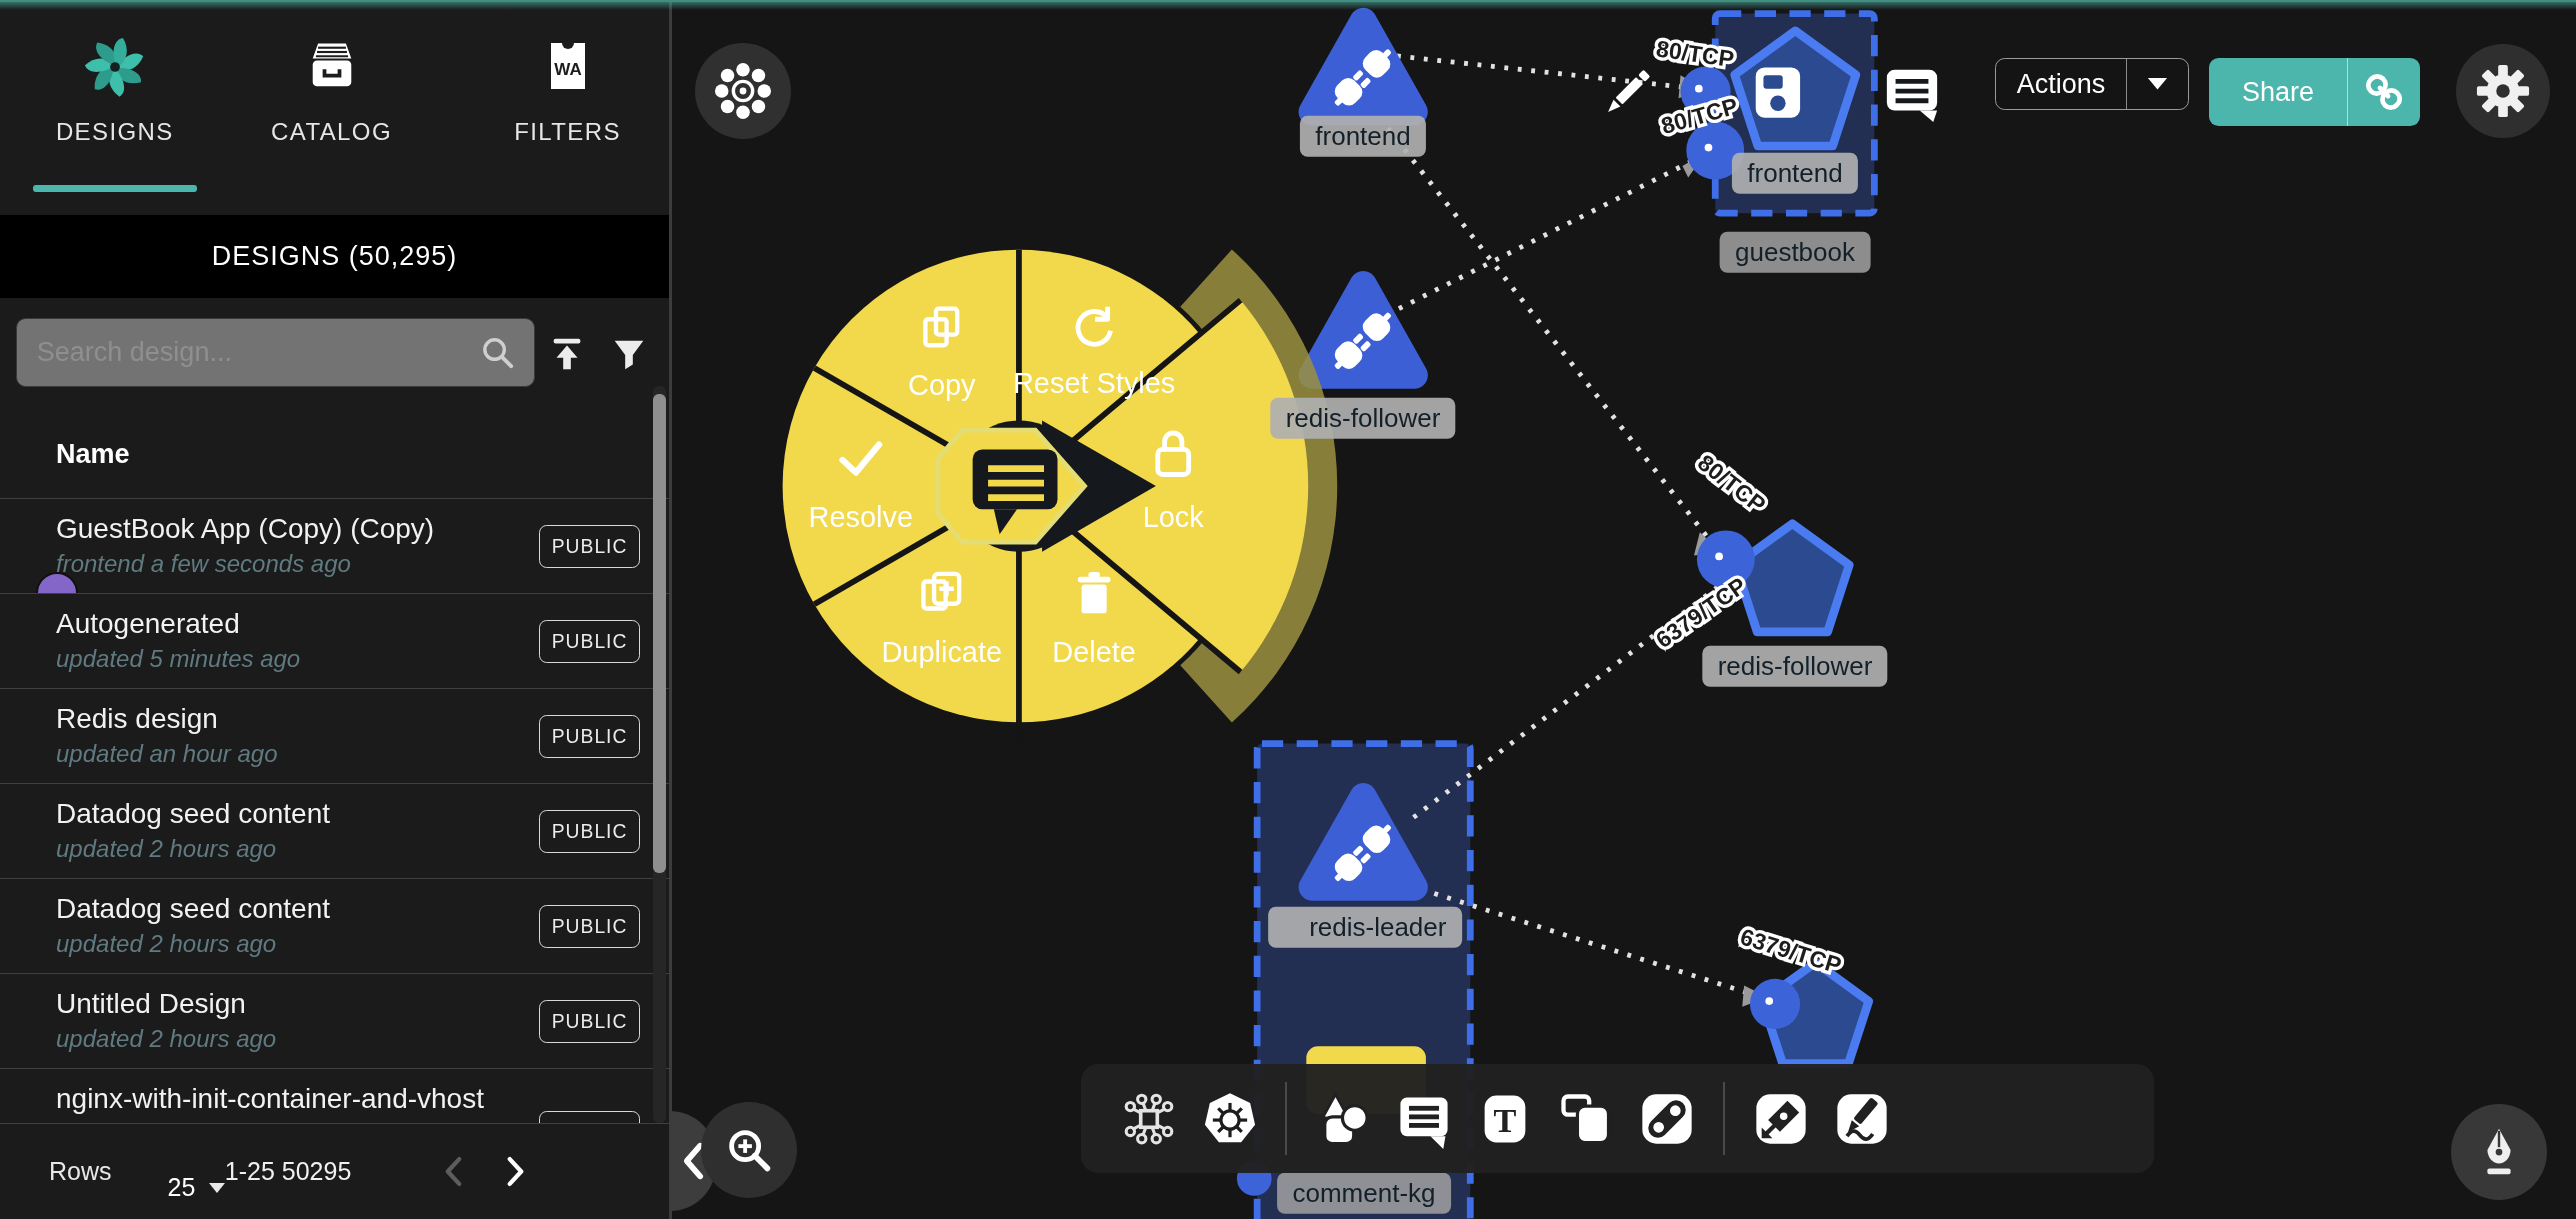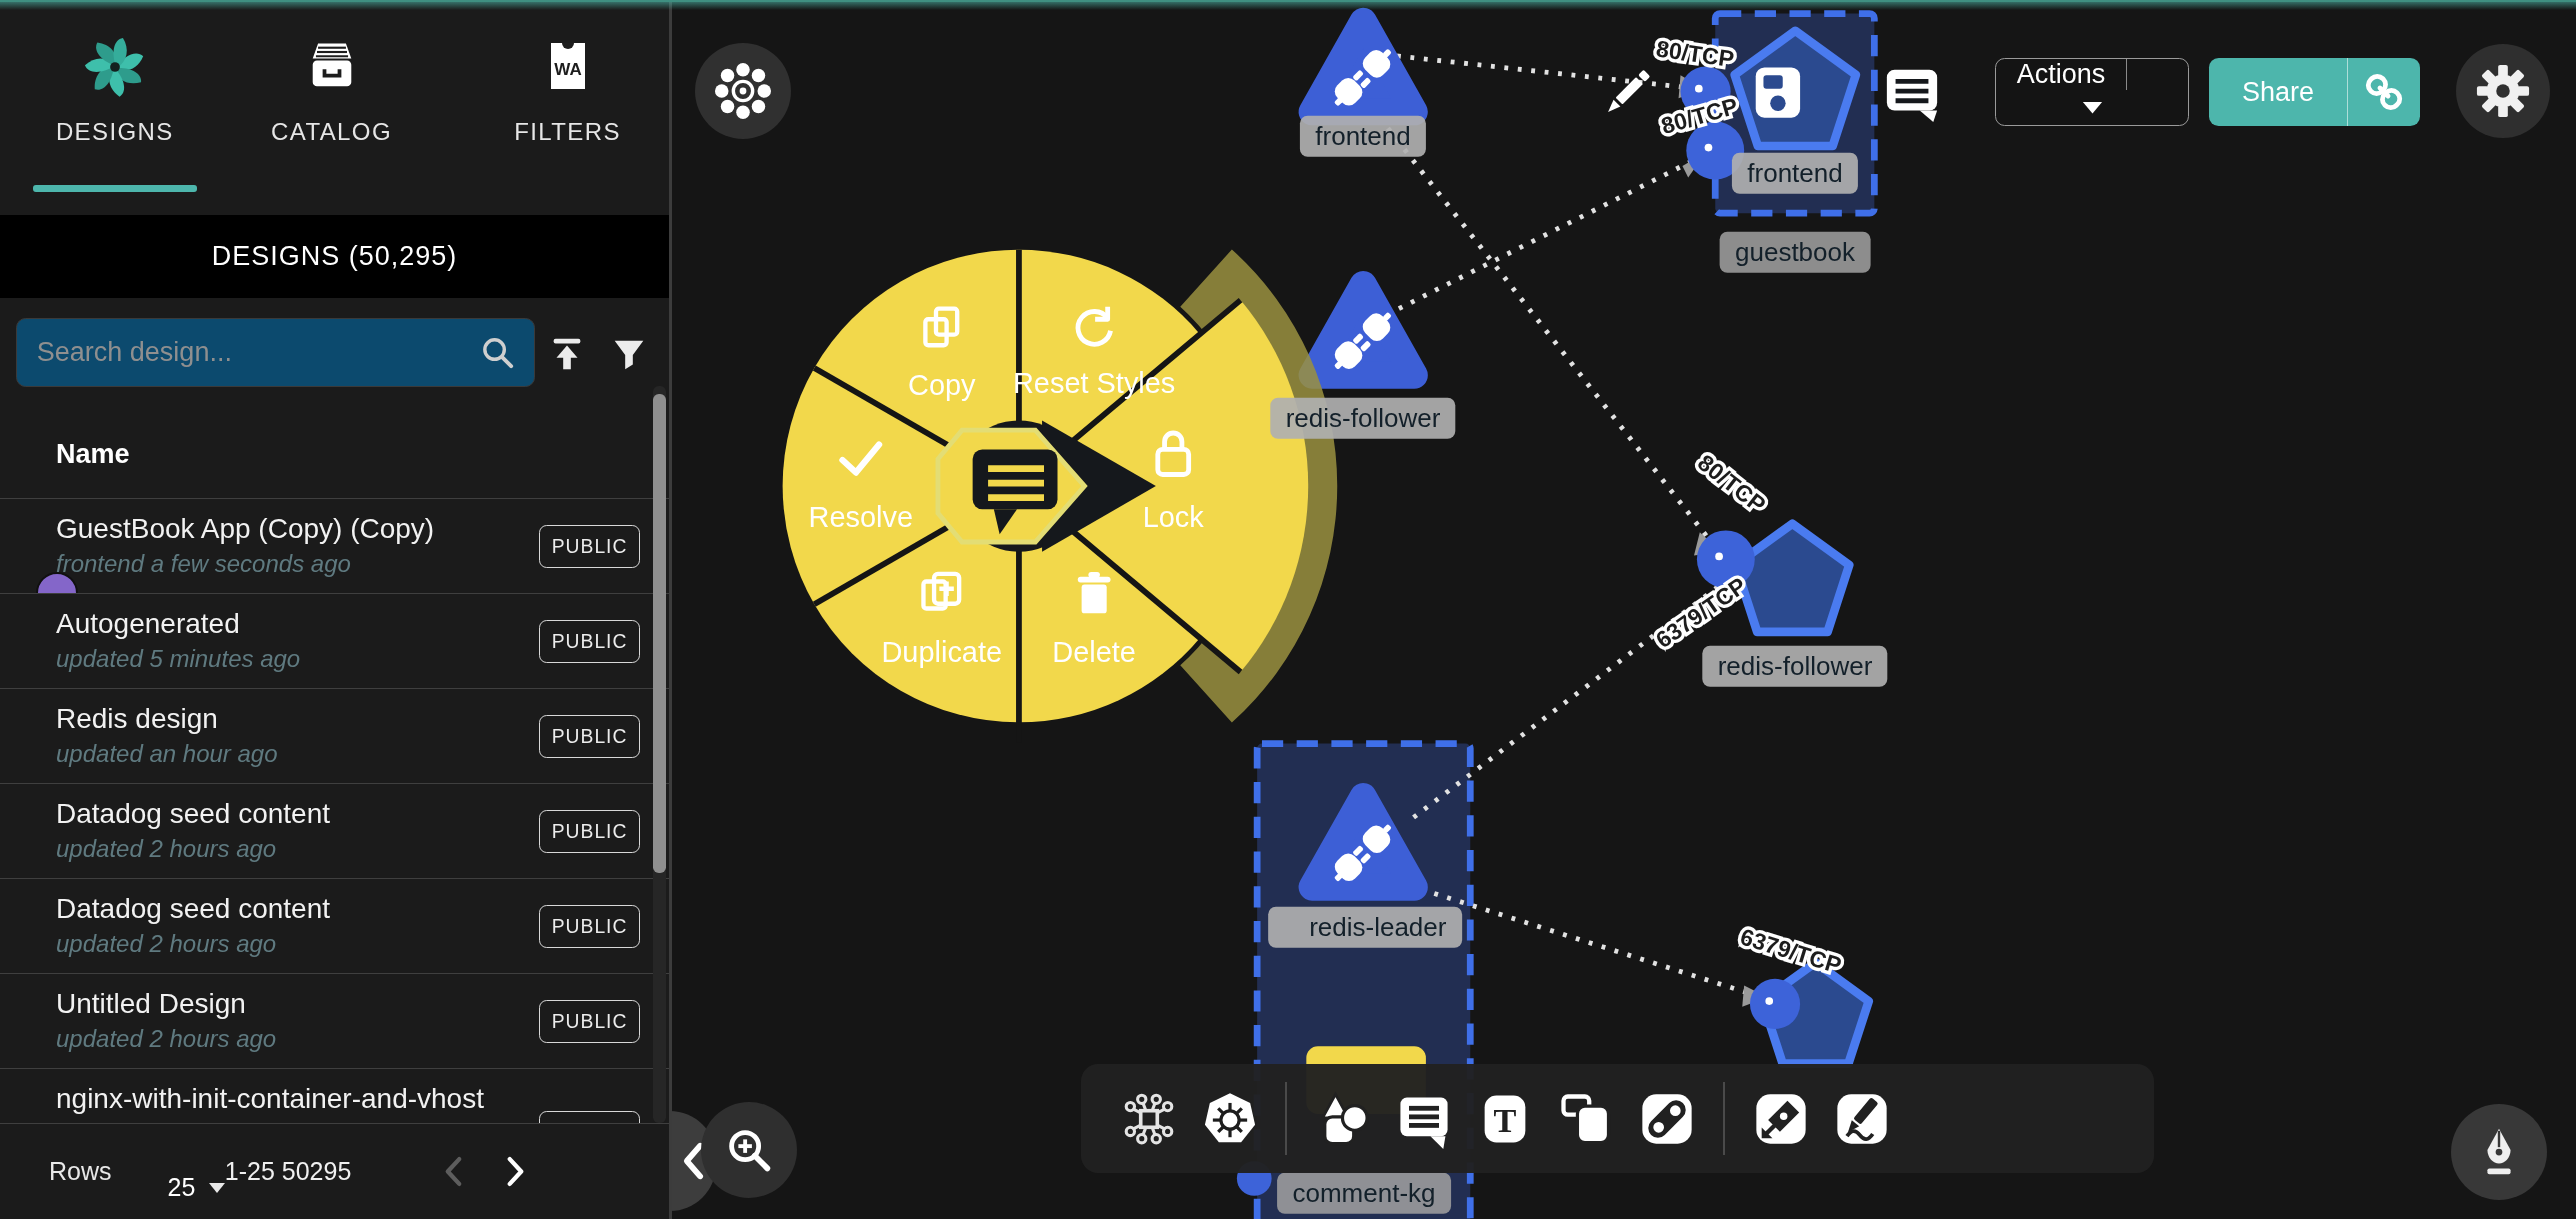--- a/index.html
+++ b/index.html
@@ -14,21 +14,21 @@
   .side-divider{position:absolute;left:669px;top:0;width:2.9px;height:1219px;background:#3c3c3c;z-index:4;}
   .tabs{position:absolute;left:0;top:0;width:669px;height:214px;}
   .tab{position:absolute;top:29px;width:193px;height:154px;display:flex;flex-direction:column;
        align-items:center;justify-content:flex-start;cursor:pointer;}
   .tab .ticon{height:75px;display:flex;align-items:center;justify-content:center;}
   .tab .tlabel{margin-top:13.5px;font-size:24px;letter-spacing:1.4px;color:#e6e6e6;}
   .tab-underline{position:absolute;left:33px;top:185px;width:164px;height:6.8px;background:#4db6ac;border-radius:2.9px;}
   .panel-title{position:absolute;left:0;top:215px;width:669px;height:83px;background:#000;
                display:flex;align-items:center;justify-content:center;font-size:27px;letter-spacing:1px;color:#fff;}
   .searchrow{position:absolute;left:0;top:298px;width:669px;height:112px;}
-  .searchbox{position:absolute;left:16.4px;top:20px;width:519px;height:69px;background:#0c4a6e;
+  .searchbox{position:absolute;left:16.4px;top:20px;width:519px;height:69px;background:#737373;
              border:1px solid #3a3a3a;border-radius:9.6px;display:flex;align-items:center;padding:0 17.4px;}
   .searchbox input{flex:1;background:transparent;border:none;outline:none;color:#ddd;font-size:27px;
                    font-family:"Liberation Sans",sans-serif;}
   .searchbox input::placeholder{color:#8f8f8f;}
   .sicon{width:54px;height:54px;display:flex;align-items:center;justify-content:center;cursor:pointer;}
   .upload-btn{position:absolute;left:540px;top:29px;}
   .filter-btn{position:absolute;left:602px;top:29px;}
   .colhead{position:absolute;left:0;top:410px;width:669px;height:88px;display:flex;align-items:center;}
   .colhead span{margin-left:56px;font-size:27px;font-weight:bold;color:#fff;}
   .dlist{position:absolute;left:0;top:498px;width:669px;height:625px;overflow:hidden;}
@@ -53,22 +53,22 @@
   
   .canvas-svg{position:absolute;left:0;top:0;z-index:1;}
   .chip{position:absolute;transform:translate(-50%,-50%);background:rgba(176,176,176,.92);color:#13202a;
         font-size:26px;padding:4.8px 15.4px;border-radius:7.7px;z-index:2;white-space:nowrap;}
   .chip.group{background:rgba(158,158,158,.88);}
   .btn-circle{position:absolute;border-radius:50%;background:#303030;display:flex;align-items:center;
               justify-content:center;z-index:3;cursor:pointer;}
   .collapse-tab{position:absolute;left:670px;top:1111px;width:46px;height:100px;background:#3d3d3d;
                 border-radius:0 50px 50px 0;display:flex;align-items:center;justify-content:center;
                 z-index:3;cursor:pointer;}
-  .actions-btn{position:absolute;left:1995px;top:58px;width:194px;height:68px;border:1.9px solid #9a9a9a;
-               border-radius:9.6px;display:flex;z-index:3;cursor:pointer;background:rgba(20,20,20,.4);flex-direction:column;}
+  .actions-btn{position:absolute;left:1995px;top:58px;width:194px;height:52px;border:1.9px solid #9a9a9a;
+               border-radius:9.6px;display:flex;z-index:3;cursor:pointer;background:rgba(20,20,20,.4);}
   .actions-btn .alabel{width:131px;display:flex;align-items:center;justify-content:center;font-size:27px;color:#fff;
                border-right:1px solid #8a8a8a;}
   .actions-btn .acaret{flex:1;display:flex;align-items:center;justify-content:center;}
   .share-btn{position:absolute;left:2209px;top:58px;width:211px;height:68px;background:#4db6ac;border-radius:9.6px;
              display:flex;z-index:3;cursor:pointer;}
   .share-btn .slabel{width:139px;display:flex;align-items:center;justify-content:center;font-size:27px;color:#fff;
              border-right:1px solid rgba(255,255,255,.55);}
   .share-btn .slink{flex:1;display:flex;align-items:center;justify-content:center;}
   .comment-indicator{position:absolute;left:1883px;top:64px;z-index:3;}
   .toolbar{position:absolute;left:1081px;top:1064px;width:1073px;height:109px;background:rgba(33,33,33,.97);

